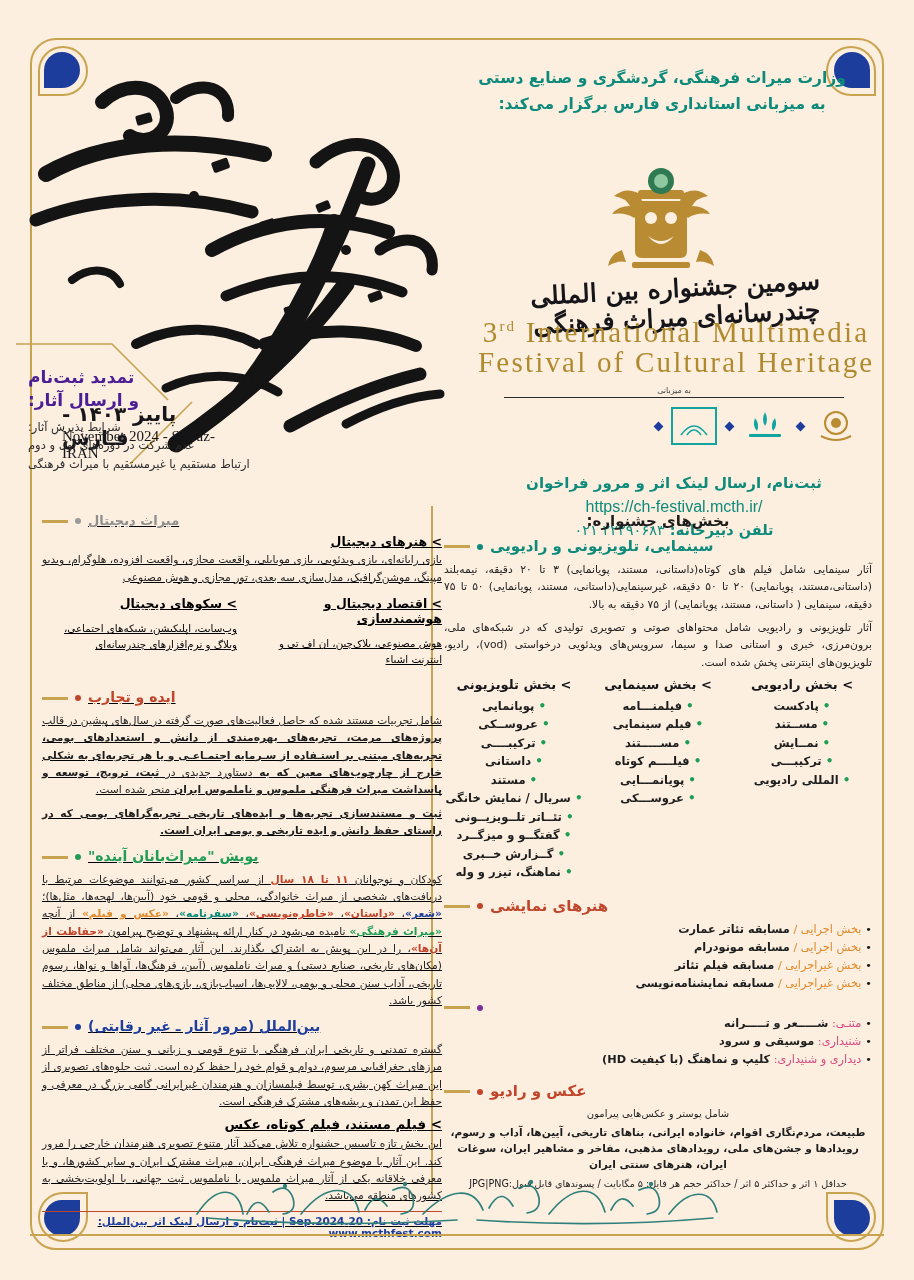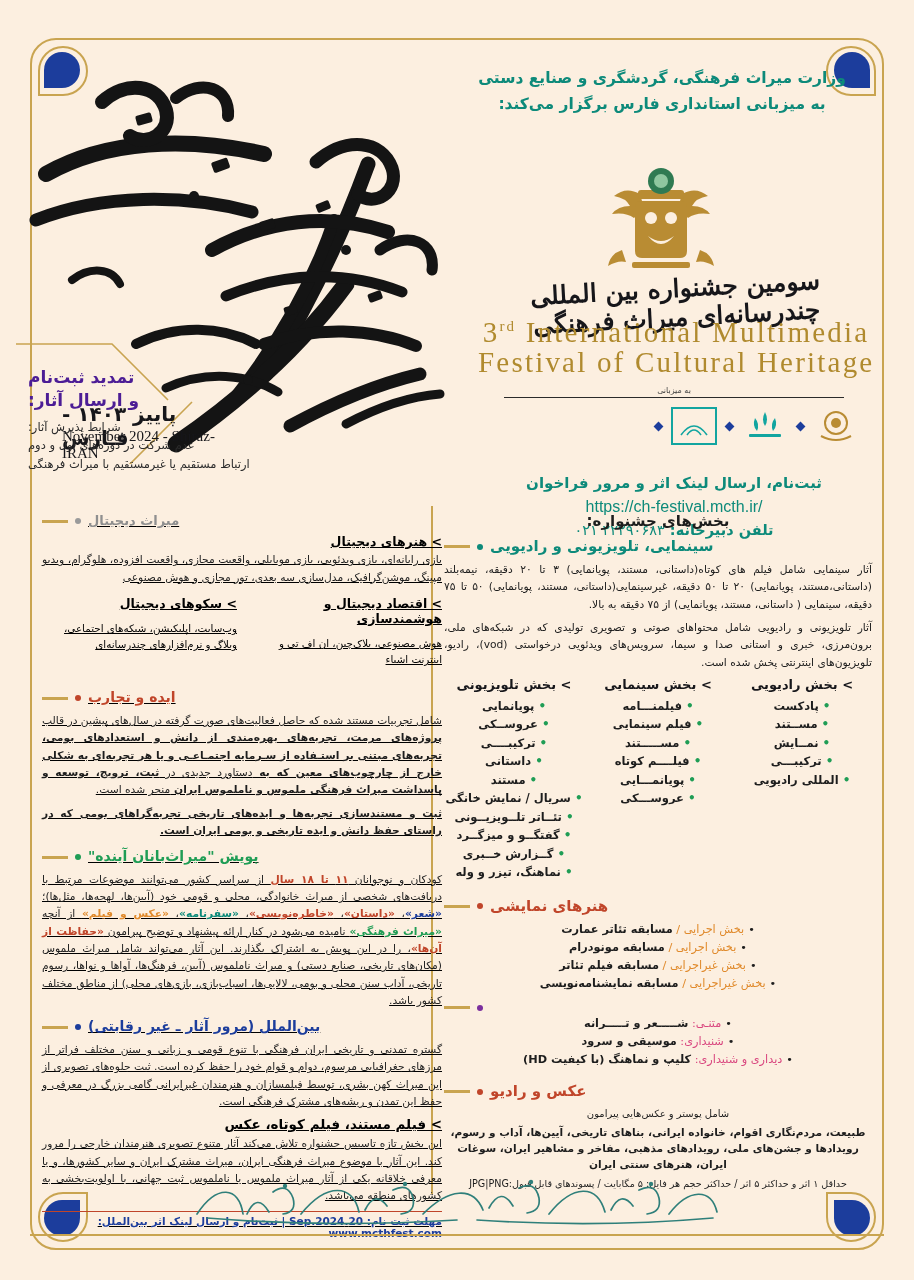--- a/index.html
+++ b/index.html
@@ -141,21 +141,21 @@
   .festival-label{font-size:15px;font-weight:bold;color:#1d1d1d;text-align:center;margin:0 0 6px 0;}
 
   .cats{display:flex;gap:4px;justify-content:space-between;margin-top:6px;}
   .cat{flex:1;text-align:center;}
   .cat h3{margin:0 0 5px 0;font-size:13px;font-weight:bold;color:#17171b;text-align:center;}
   .cat ul{list-style:none;margin:0;padding:0;}
   .cat li{font-size:11.5px;font-weight:bold;color:#1d1d1d;line-height:1.52;
           text-align:center;position:relative;}
   .cat li::before{content:"•";color:#1f9d55;margin-left:4px;font-size:12px;}
 
-  .sub-list{list-style:none;margin:3px 0 4px 0;padding:0;text-align:center;}
+  .sub-list{list-style:none;margin:3px 0 4px 0;padding:0;text-align:right;}
   .sub-list li{font-size:11.3px;line-height:1.6;color:#1d1d1d;}
   .sub-list li::before{content:"•";margin-left:4px;}
   .k-orange{color:#e08a2c;}
   .k-dark{color:#1d1d1d;font-weight:bold;}
   .k-pink{color:#d9477f;}
 
   .sm-head{font-size:12.5px;font-weight:bold;margin:4px 0 2px 0;text-align:right;}
   .two-col-sm{display:flex;gap:10px;}
   .two-col-sm > div{flex:1;}
   .tiny{font-size:10.3px;line-height:1.55;text-align:right;}

